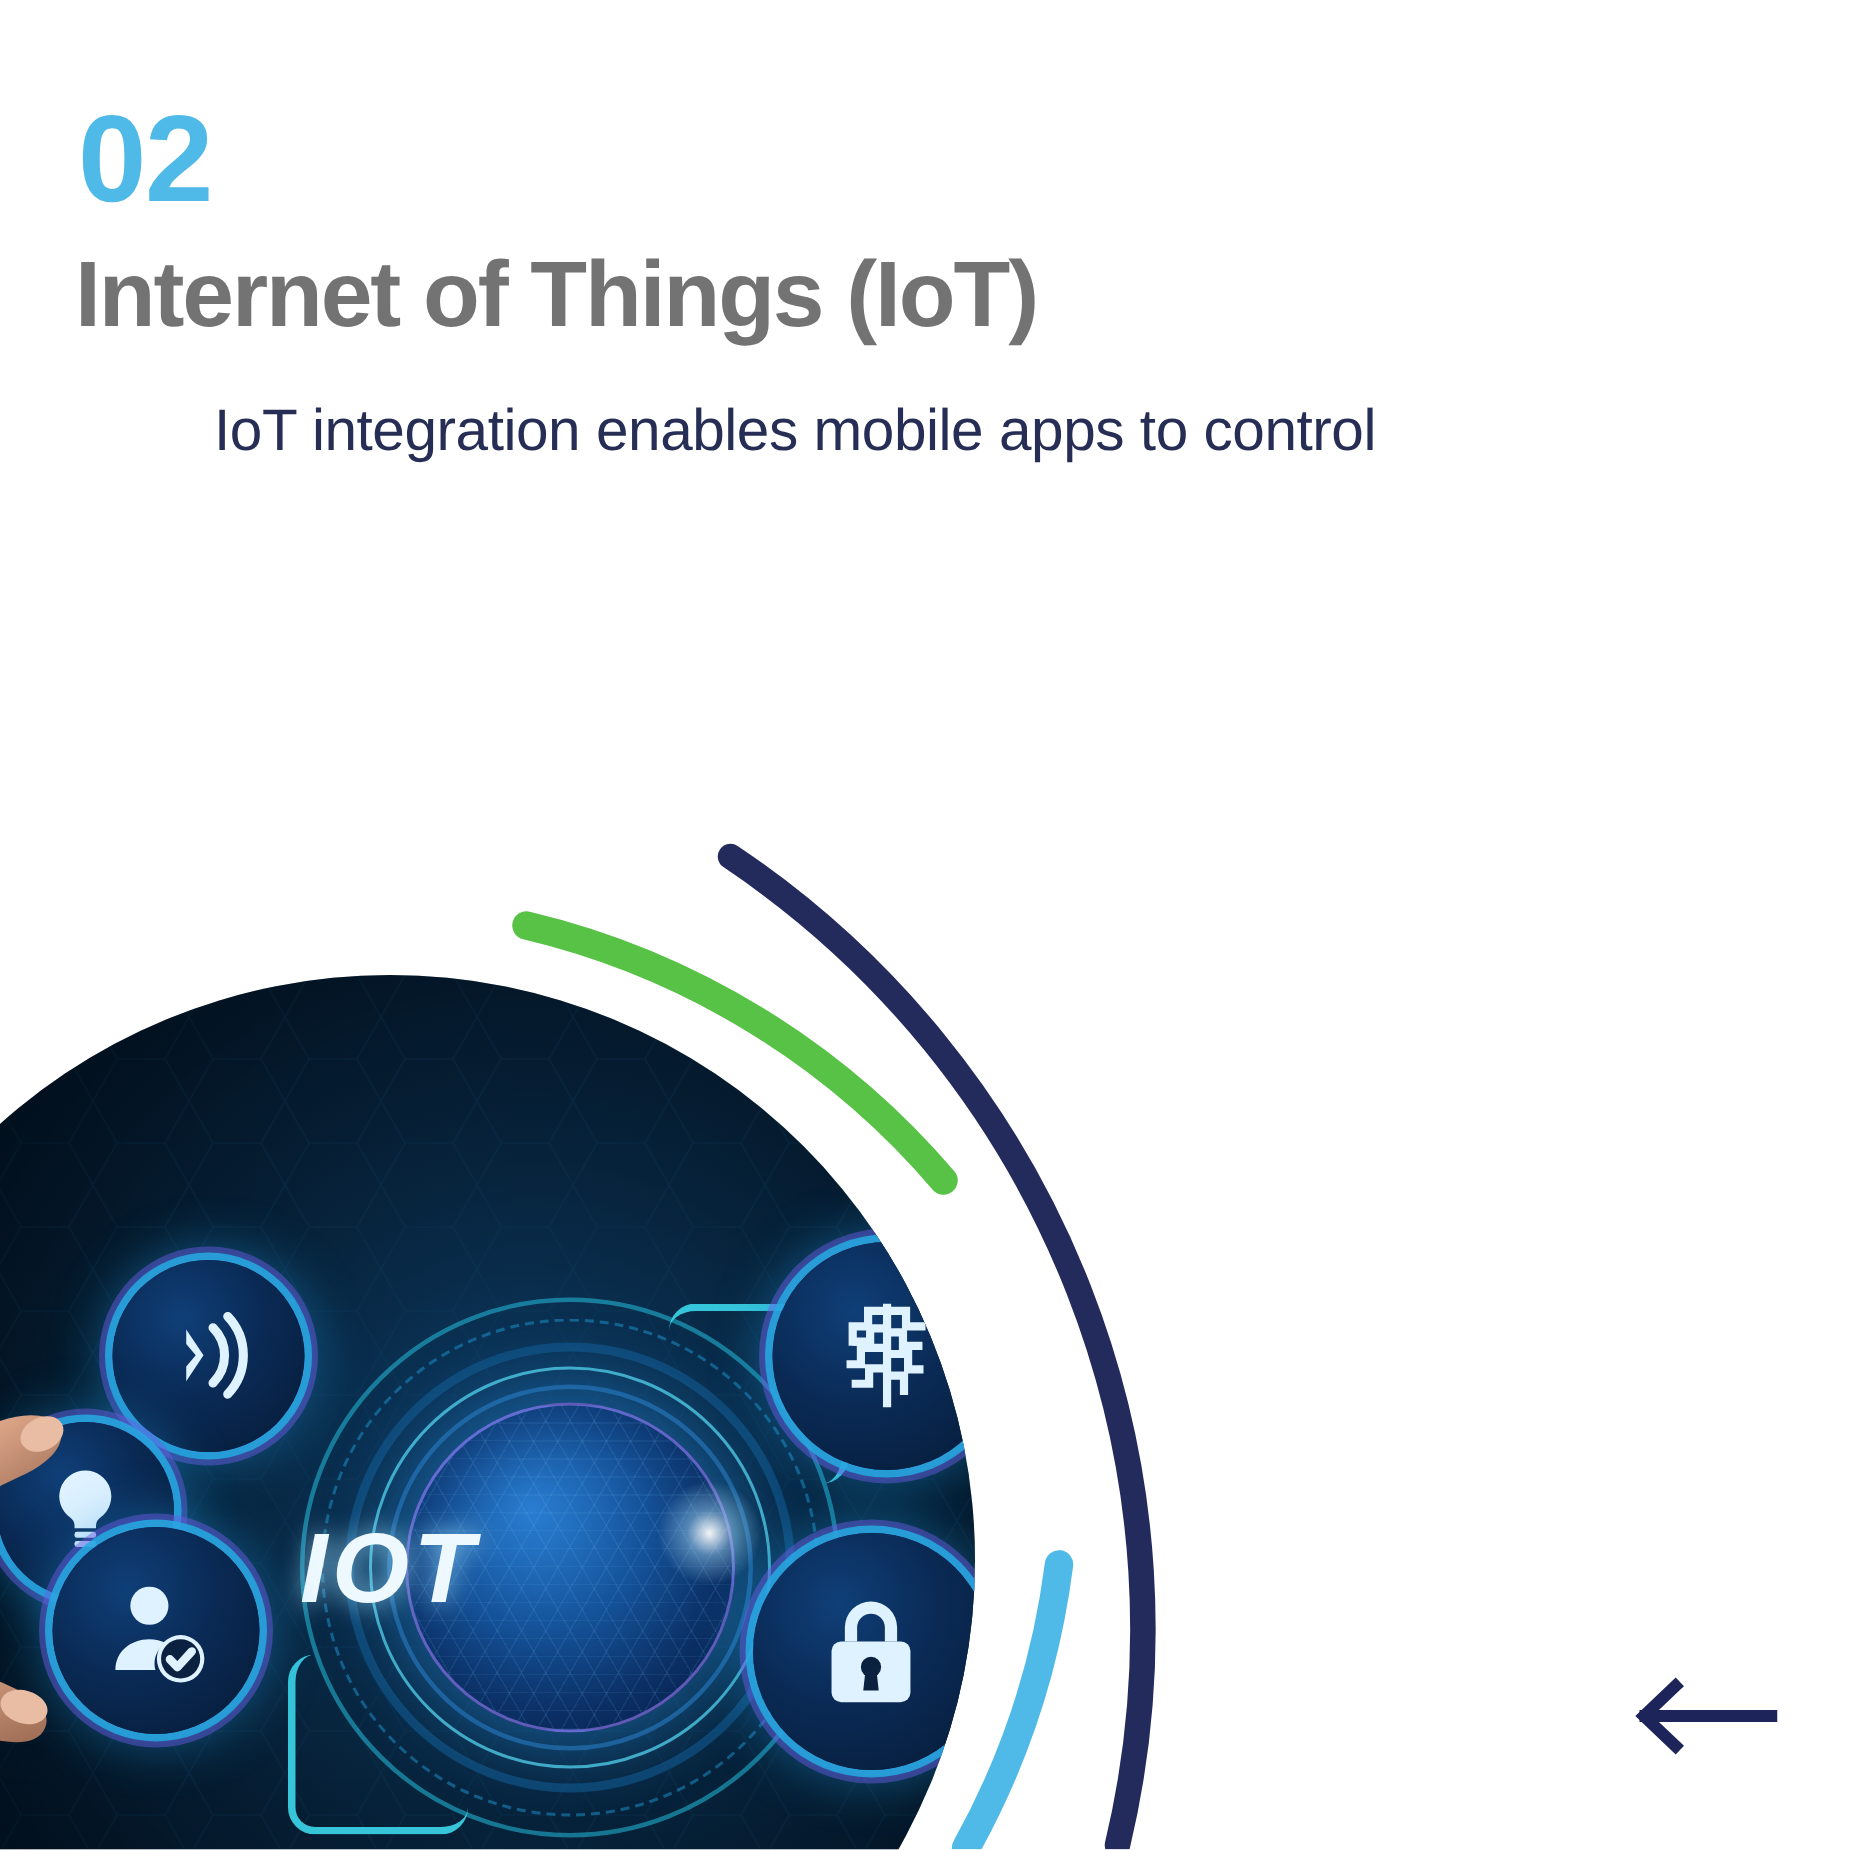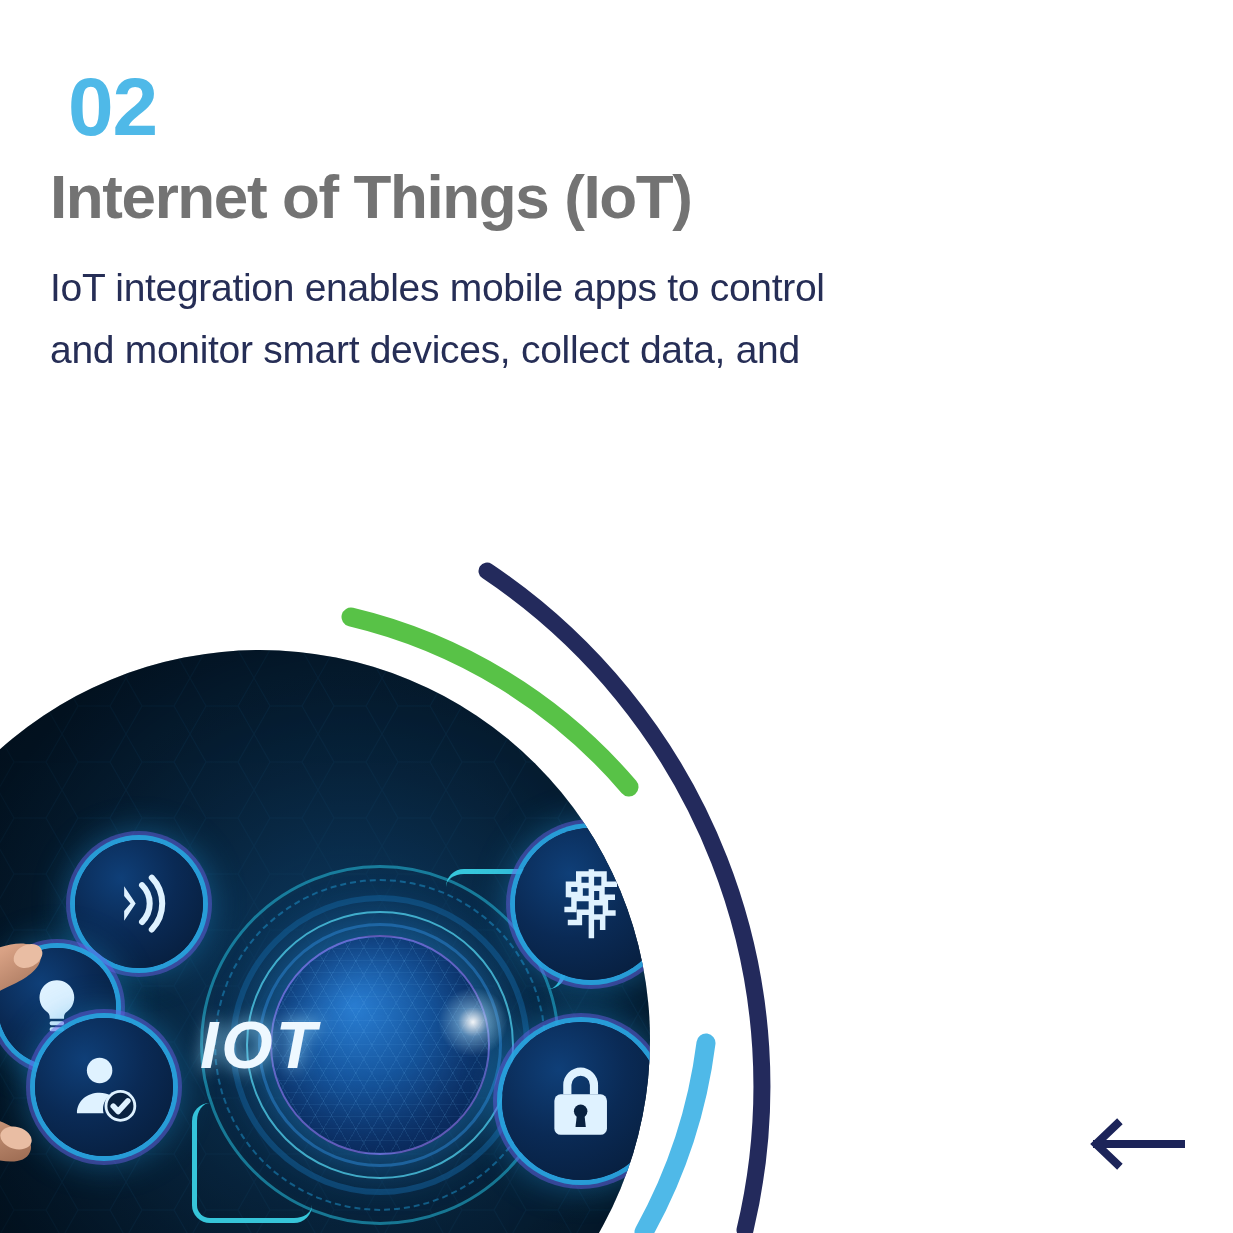--- a/index.html
+++ b/index.html
@@ -25,38 +25,39 @@
     left: 50px;
     top: 66px;
     width: 1000px;
   }
   .step-number {
     font-size: 82px;
     font-weight: 700;
     line-height: 1.0;
     letter-spacing: -1px;
     color: #4FB9E8;
-    margin: 0 0 16px 18px;
+    margin: 0 0 16px 2px;
   }
   .slide-title {
     font-size: 62px;
     font-weight: 700;
     line-height: 1.05;
     letter-spacing: -1.4px;
     color: #737373;
     margin: 0 0 28px 0;
   }
   .slide-body {
     font-size: 39px;
     font-weight: 400;
     line-height: 1.58;
     letter-spacing: -0.3px;
     color: #262E56;
     margin: 0;
     max-width: 960px;
+    text-align: center;
   }
 
   
   .graphic-stage {
     position: absolute;
     left: 0;
     top: 0;
     width: 1233px;
     height: 1233px;
     pointer-events: none;
@@ -190,21 +191,21 @@
 </head>
 <body>
 
 <div id="slide">
 
   <div class="text-block">
     <div class="step-number">02</div>
     <h1 class="slide-title">Internet of Things (IoT)</h1>
     <p class="slide-body">
       <span>IoT integration enables mobile apps to control</span><br>
-      <span>and monitor smart devices, collect data, and</span><br>
+      <br>
     </p>
   </div>
 
   <div class="photo-circle">
     <div class="photo-inner">
 
       <svg class="hex-texture" viewBox="0 0 780 780" preserveAspectRatio="none">
         <defs>
           <pattern id="hexpat" width="64" height="56" patternUnits="userSpaceOnUse">
             <path d="M16 0 L48 0 L64 28 L48 56 L16 56 L0 28 Z" fill="none" stroke="#12496f" stroke-width="1.1" opacity="0.5"></path>

